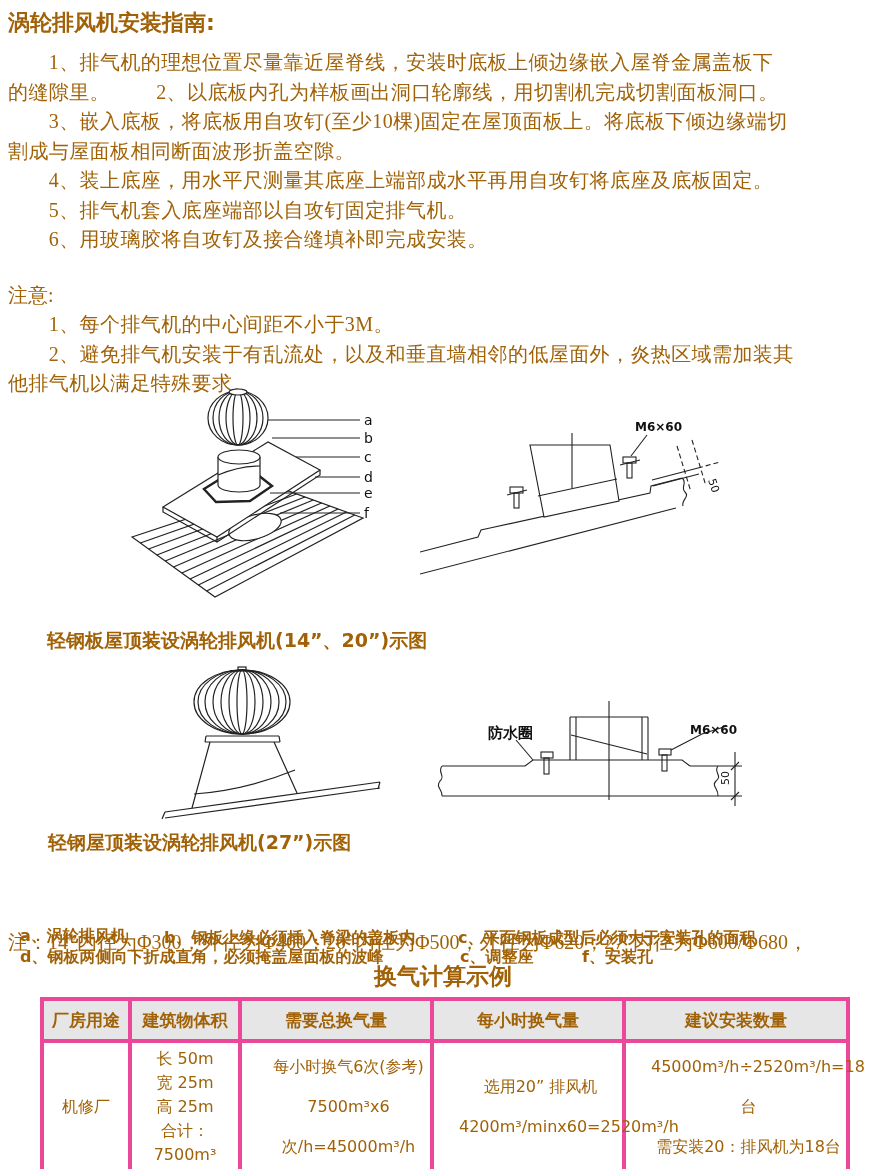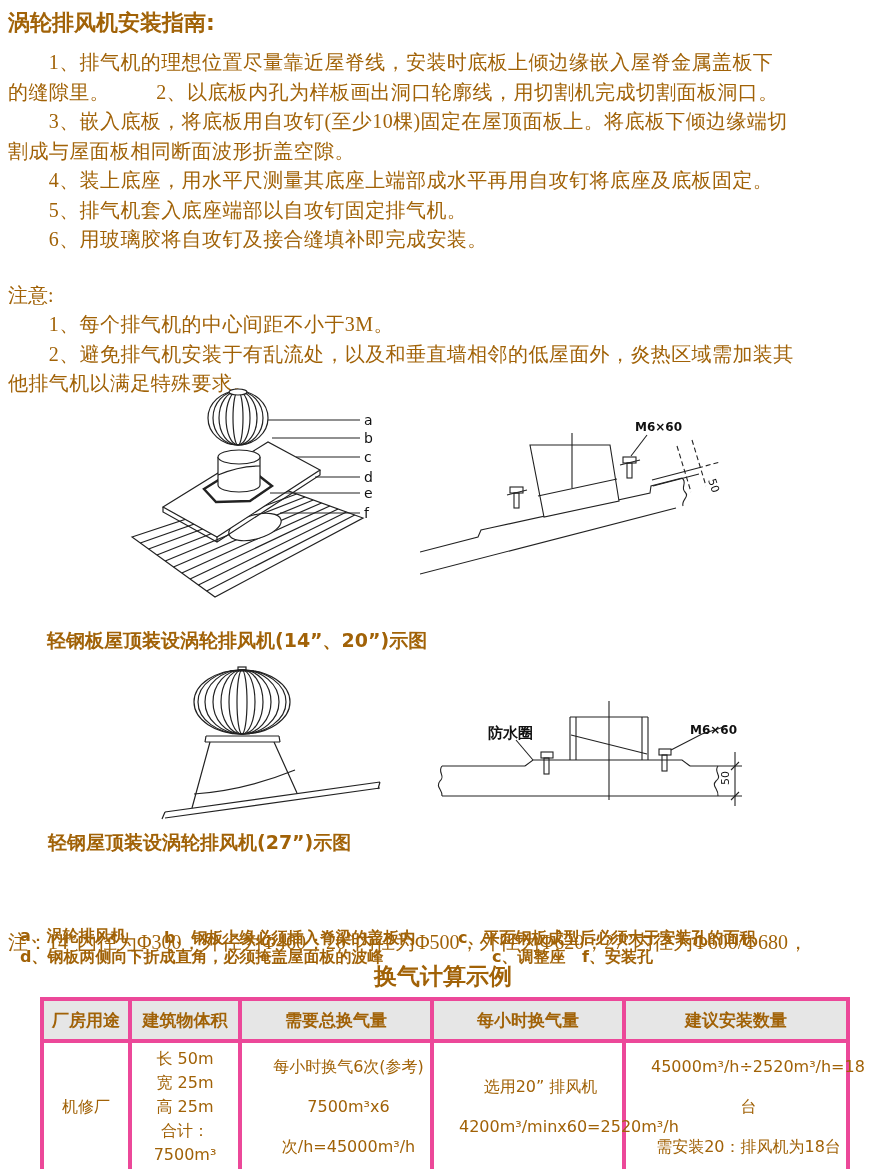--- a/index.html
+++ b/index.html
@@ -207,21 +207,21 @@
 
   <div class="spec-note">
     <div>注：14”内径为Φ300，外径为Φ460；20”内径为Φ500，外径为Φ620；27”内径为Φ600/Φ680，</div>
     <div>　　外径为Φ840/Φ880。</div>
   </div>
 
   <div class="legend-item" style="left:20px;top:926px;font-size:16px;">a、涡轮排风机</div>
   <div class="legend-item" style="left:164px;top:928px;">b、钢板上缘必须插入脊梁的盖板内</div>
   <div class="legend-item" style="left:458px;top:928px;">c、平面钢板成型后必须大于安装孔的面积</div>
   <div class="legend-item" style="left:20px;top:947px;">d、钢板两侧向下折成直角，必须掩盖屋面板的波峰</div>
-  <div class="legend-item" style="left:460px;top:947px;margin-left:32px;">c、调整座</div>
+  <div class="legend-item" style="left:460px;top:947px;">c、调整座</div>
   <div class="legend-item" style="left:582px;top:947px;">f、安装孔</div>
 
   <div class="table-title">换气计算示例</div>
   <table class="calc">
     <colgroup>
       <col style="width:88px">
         <col style="width:110px">
         <col style="width:192px">
       <col style="width:192px">
         <col style="width:224px">

